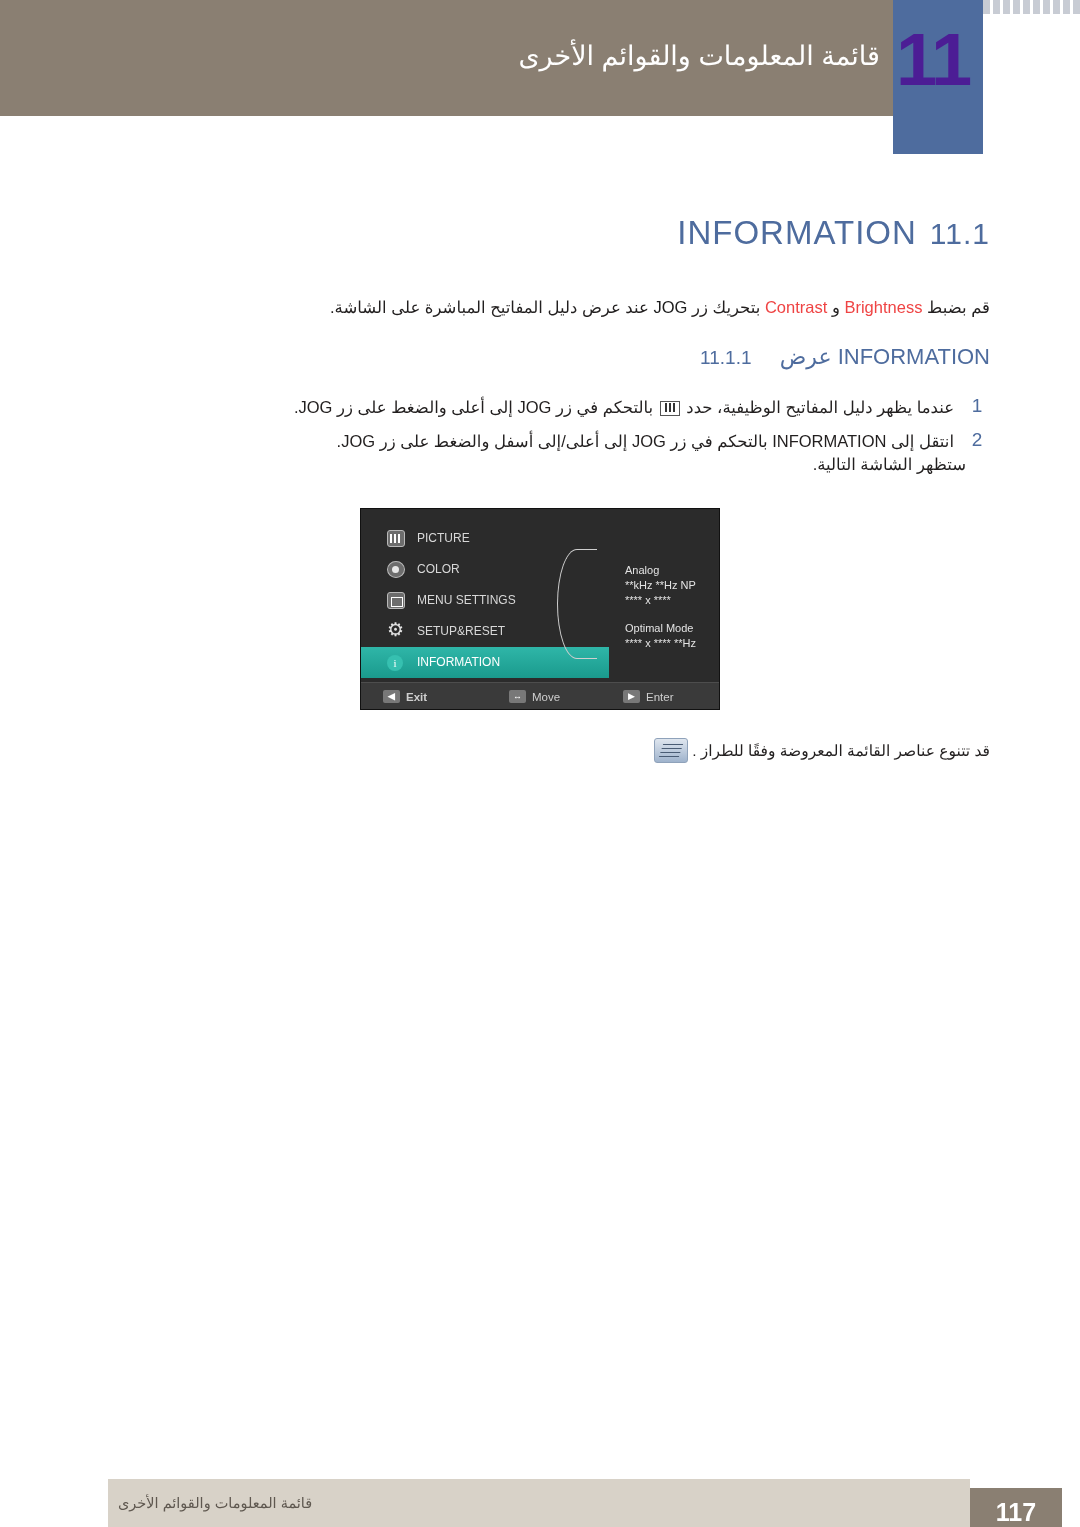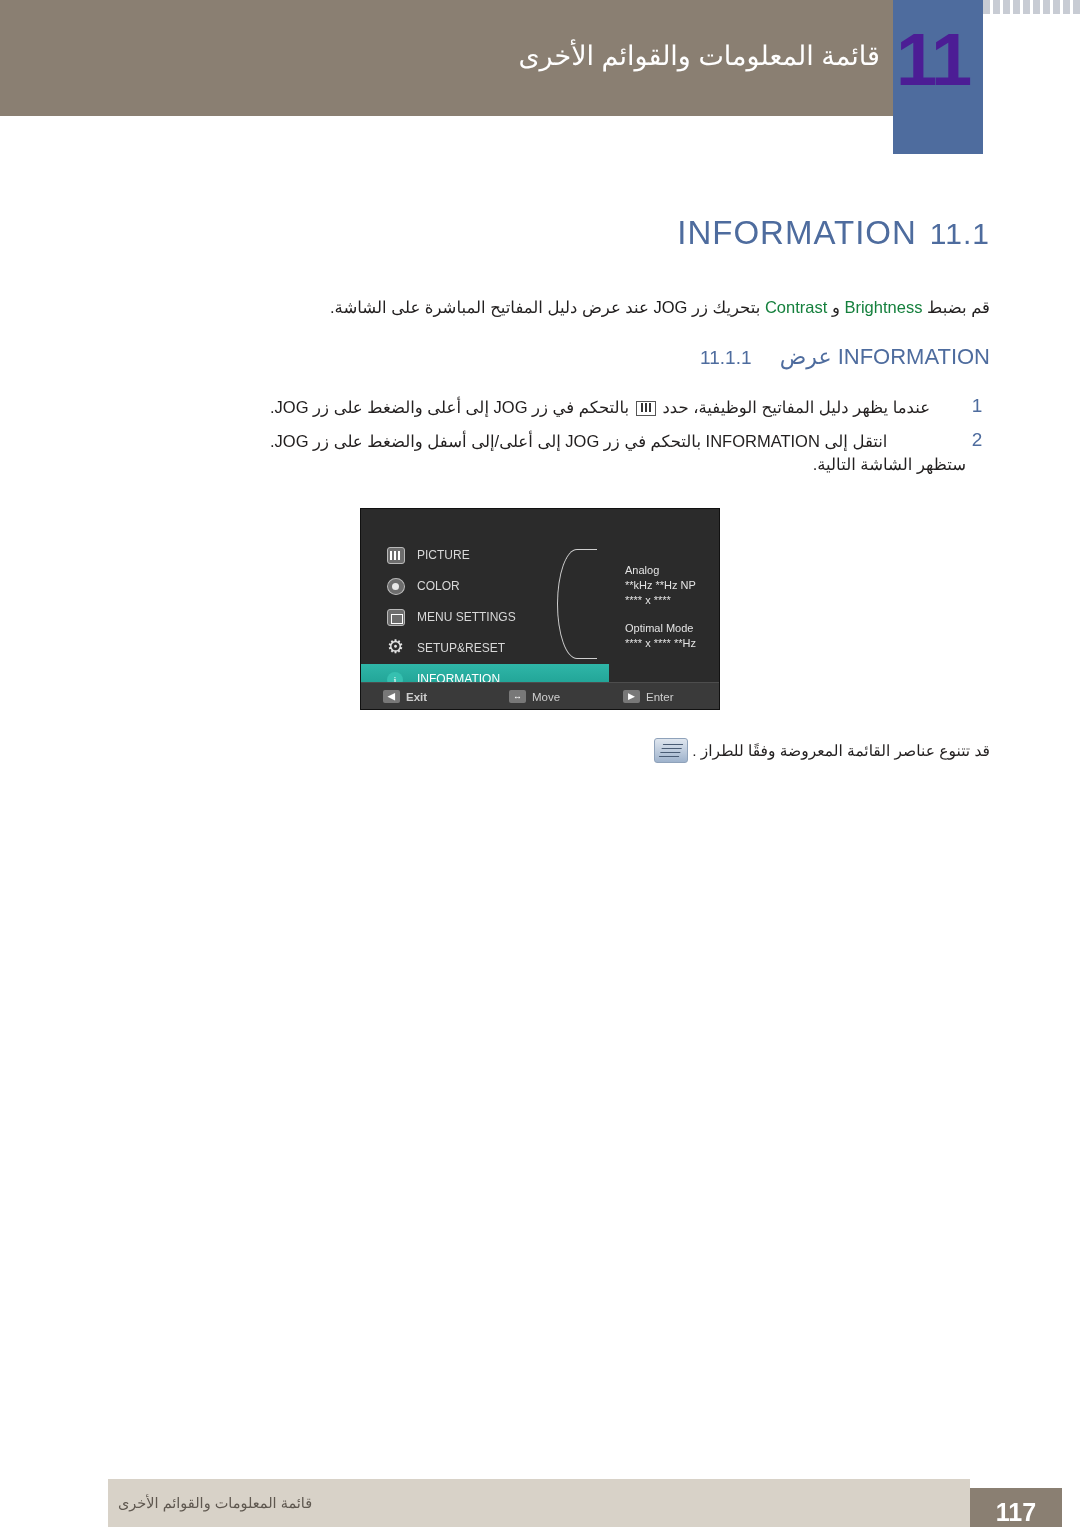--- a/index.html
+++ b/index.html
@@ -104,21 +104,21 @@
     position: absolute;
     top: 294px; right: 90px;
     width: 700px;
     text-align: right;
     font-size: 16.5px;
     color: #221f1f;
     direction: rtl;
     line-height: 1.6;
   }
   .lead .en { direction: ltr; unicode-bidi: embed; color: #1c1c1c;}
-  .lead .blue { color: #15803d; }
+  .lead .blue { color: #ef4444; }
 
   .sub-title {
     position: absolute;
     top: 344px; right: 90px;
     direction: rtl;
     color: #4e6c9e;
     font-size: 22px;
     white-space: nowrap;
   }
   .sub-title .numsub {
@@ -149,21 +149,21 @@
     width: 26px;
     text-align: center;
     color: #4e6c9e;
     font-size: 19px;
   }
   .step-text {
     margin-right: 36px;
     font-size: 16.5px;
     color: #221f1f;
     line-height: 1.7;
-    text-align: left;
+    text-align: right;
   }
   .step-text .en { direction: ltr; unicode-bidi: embed; }
   .key-box {
     display: inline-block;
     border: 1px solid #555;
     padding: 0 3px;
     line-height: 13px;
     vertical-align: middle;
     background: #fff;
     margin: 0 2px;
@@ -193,21 +193,21 @@
     font-family: "Liberation Sans", sans-serif;
     overflow: hidden;
     border: 1px solid #111;
     box-sizing: border-box;
   }
   .osd-left {
     position: absolute;
     top: 0; left: 0;
     width: 180px;
     height: 176px;
-    padding-top: 31px;
+    padding-top: 14px;
     box-sizing: border-box;
   }
   .osd-item {
     position: relative;
     height: 31px;
     line-height: 31px;
     color: #d8d8d8;
     font-size: 12px;
     padding-left: 56px;
   }

